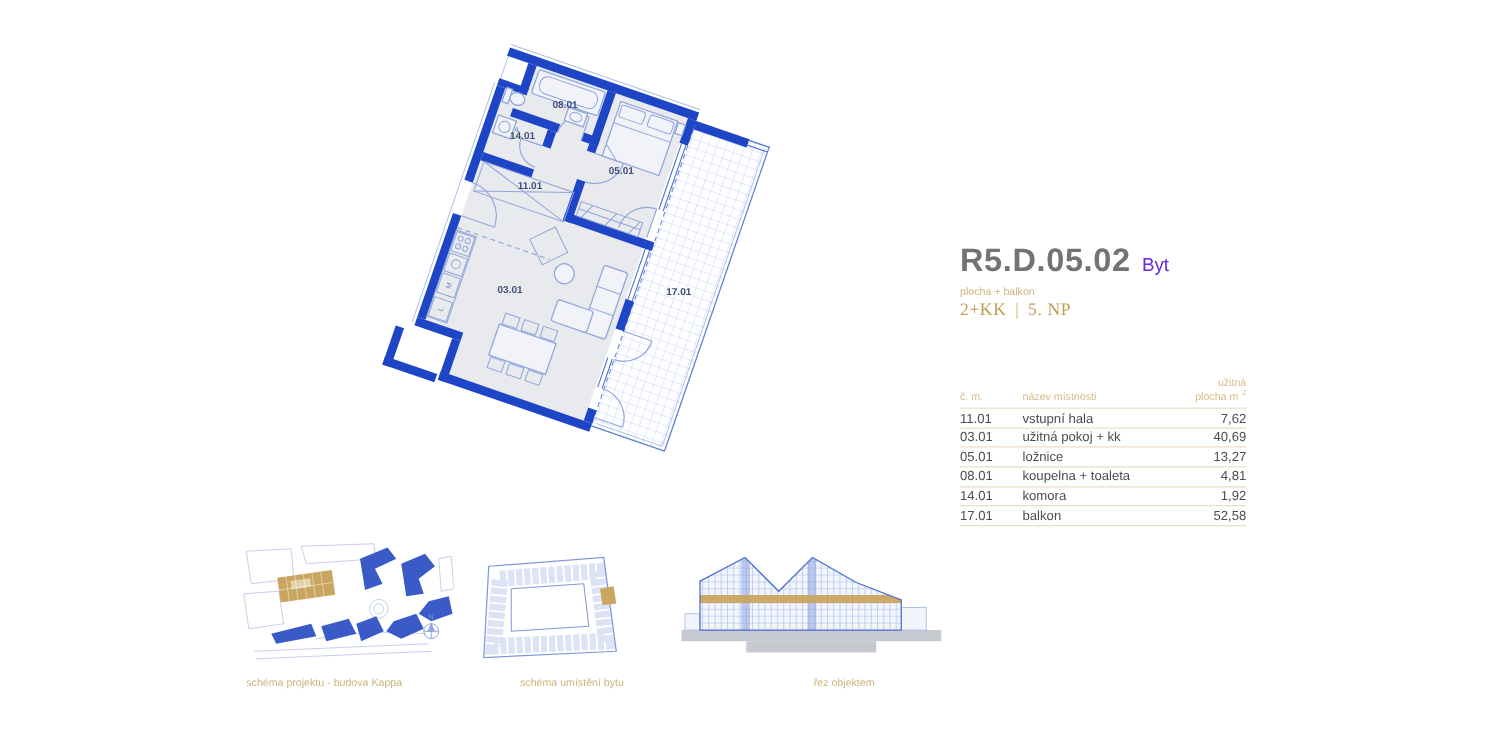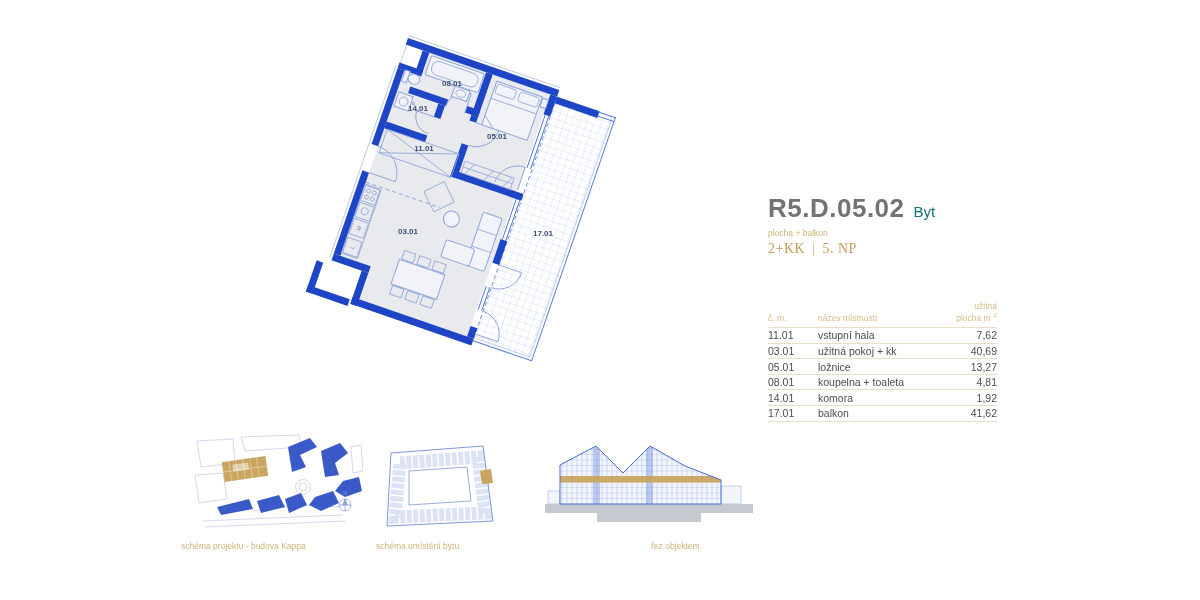--- a/index.html
+++ b/index.html
@@ -2,21 +2,21 @@
 <html><head>
 <meta charset="utf-8">
 <style>
   html,body{margin:0;padding:0;background:#fff;}
   .page{position:relative;width:1200px;height:572px;background:#ffffff;overflow:hidden;
         font-family:"Liberation Sans", sans-serif;}
   
   .info{position:absolute;left:768px;top:193px;}
   .title-line{white-space:nowrap;}
   .unit-id{font-size:26px;font-weight:bold;color:#737373;letter-spacing:.5px;}
-  .unit-type{font-size:15px;color:#0f766e;margin-left:9px;margin-top:36px;}
+  .unit-type{font-size:15px;color:#6d28d9;margin-left:9px;margin-top:36px;}
   .area-line{margin-top:3px;font-size:25px;color:#2F55C9;white-space:nowrap;}
   .area-line sup{font-size:12px;margin-left:4px;}
   .area-plus{margin:0 6px;}
   .area-note{margin-top:4px;font-size:8.5px;color:#CDB47A;}
   .disposition{margin-top:3px;font-size:14px;color:#C19C55;letter-spacing:.5px;font-family:Liberation Serif, serif;}
   .disposition .sep{margin:0 7px;color:#CDB47A;}
   
   .room-table{position:absolute;left:768px;top:301px;width:229px;}
   .rt-head{display:flex;align-items:flex-end;font-size:8.5px;color:#D6BC85;
            padding-bottom:4px;border-bottom:1px solid #EADFC6;}
@@ -210,21 +210,21 @@
         <div class="c-area">4,81</div>
     </div>
     <div class="rt-row">
       <div class="c-no">14.01</div>
         <div class="c-name">komora</div>
         <div class="c-area">1,92</div>
     </div>
     <div class="rt-row">
       <div class="c-no">17.01</div>
         <div class="c-name">balkon</div>
-        <div class="c-area">41,62</div>
+        <div class="c-area">52,58</div>
     </div>
   </div>
 
   <svg style="position:absolute;left:193px;top:433px;" width="170" height="100" viewBox="0 0 170 100">
     <g stroke="#BCC9E8" stroke-width="0.7" fill="none">
       <path d="M4,8 L40,6 L42,30 L8,34 Z"></path>
       <path d="M2,42 L30,40 L34,66 L6,70 Z"></path>
       <path d="M10,88 L150,82 M12,94 L152,88"></path>
       <path d="M48,4 L106,2 L108,14 L52,18 Z"></path>
       <path d="M158,14 L168,12 L170,38 L160,40 Z"></path>
@@ -275,17 +275,17 @@
     <g clip-path="url(#bldgclip)">
       <path d="M17,0V70 M22,0V70 M27,0V70 M32,0V70 M37,0V70 M42,0V70 M47,0V70 M52,0V70 M57,0V70 M62,0V70 M67,0V70 M72,0V70 M77,0V70 M82,0V70 M87,0V70 M92,0V70 M97,0V70 M102,0V70 M107,0V70 M112,0V70 M117,0V70 M122,0V70 M127,0V70 M132,0V70 M137,0V70 M142,0V70 M147,0V70 M152,0V70 M157,0V70 M162,0V70 M167,0V70 M172,0V70" stroke="#A9BCE8" stroke-width="0.5"></path>
       <path d="M0,12H210 M0,17.5H210 M0,23H210 M0,28.5H210 M0,34H210 M0,39.5H210 M0,45H210 M0,50.5H210 M0,56H210 M0,61.5H210" stroke="#A9BCE8" stroke-width="0.4"></path>
       <rect x="48" y="9" width="7" height="58" fill="#7D95DC" opacity="0.45"></rect>
       <rect x="101" y="9" width="7" height="58" fill="#7D95DC" opacity="0.45"></rect>
       <rect x="15" y="39" width="161" height="6.5" fill="#C9A55F" opacity="0.95"></rect>
     </g>
     <path d="M15,67 V28 L51,9 L78,36 L105,9 L140,29 L176,43 V67 Z" fill="none" stroke="#4A6CCE" stroke-width="1"></path>
   </svg>
 
-  <div class="caption" style="left:181px;">schéma projektu - budova Kappa</div>
-  <div class="caption" style="left:376px;">schéma umístění bytu</div>
+  <div class="caption" style="left:197px;">schéma projektu - budova Kappa</div>
+  <div class="caption" style="left:416px;">schéma umístění bytu</div>
   <div class="caption" style="left:651px;">řez objektem</div>
 
 </div>
 
 </body></html>

